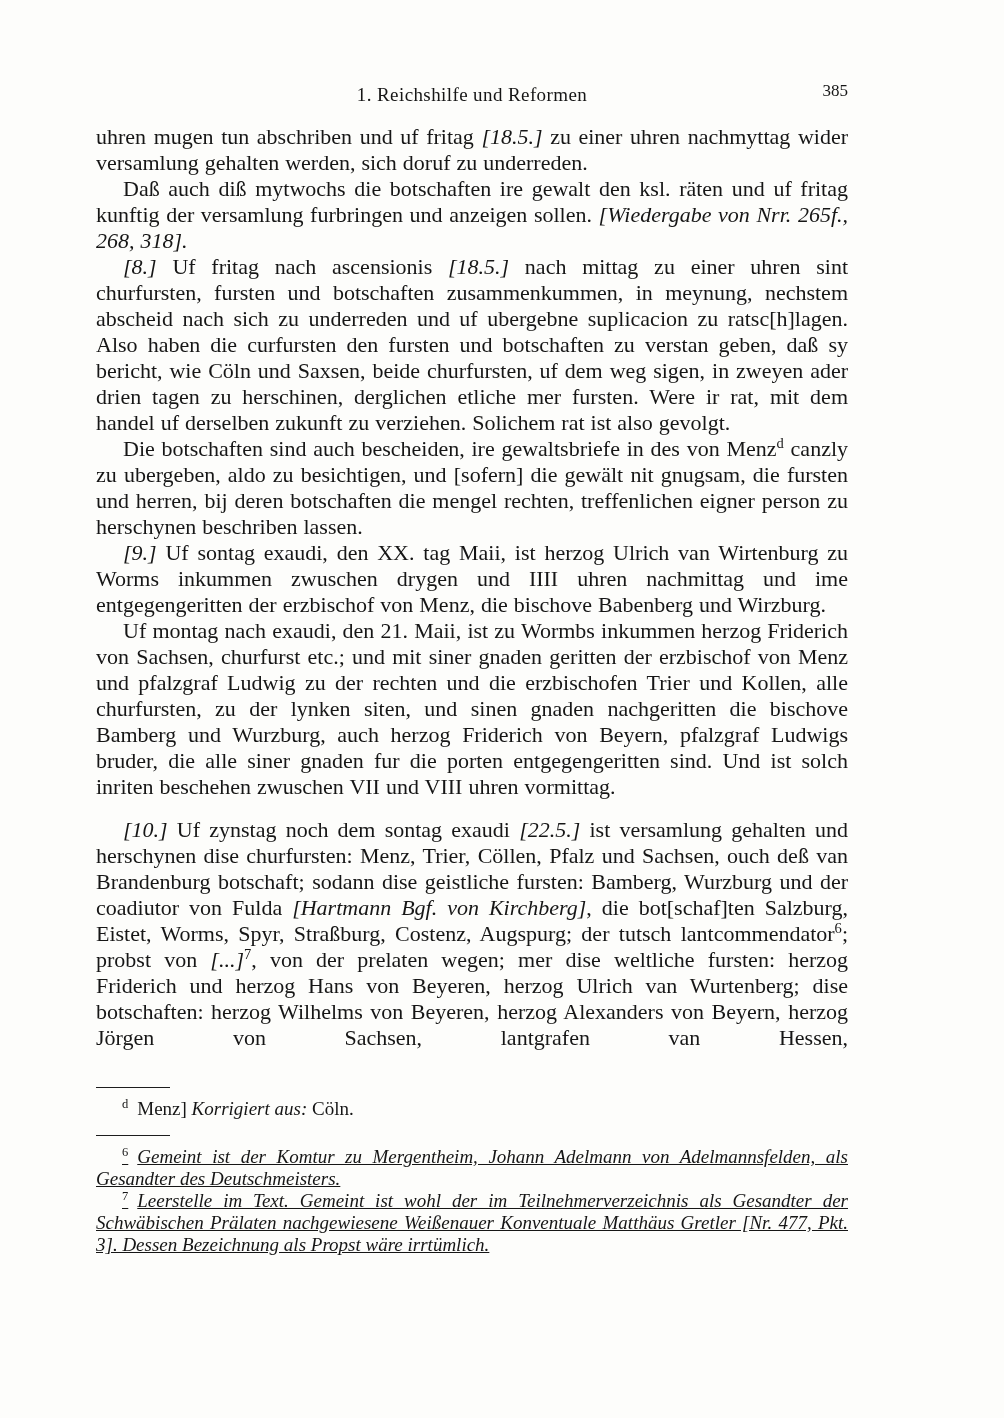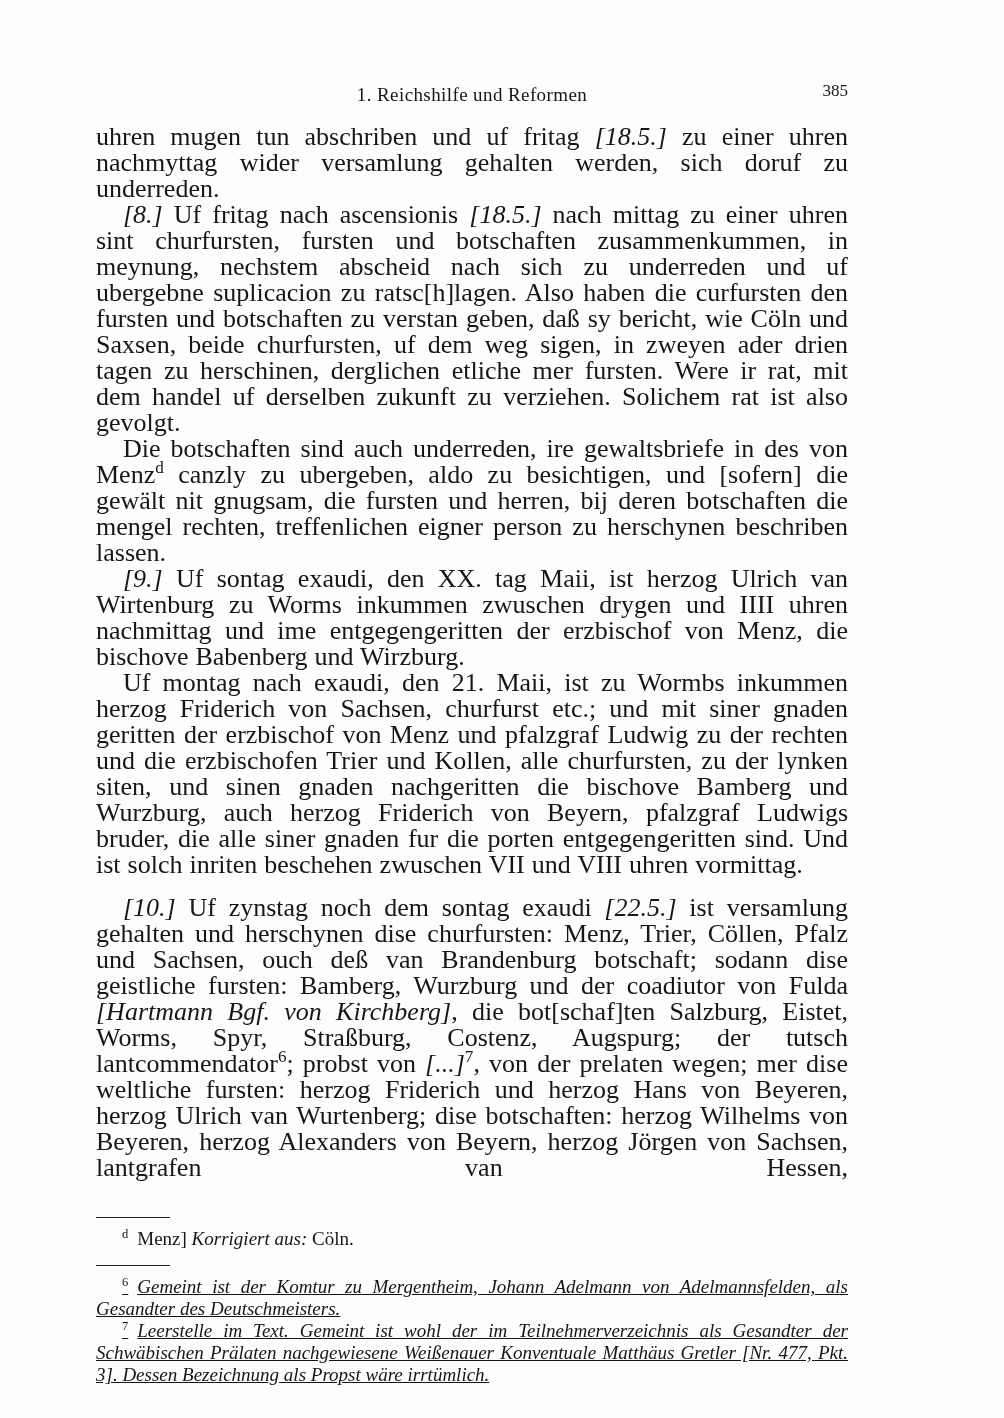--- a/index.html
+++ b/index.html
@@ -28,21 +28,21 @@
     left: 0; right: 0;
     text-align: center;
     letter-spacing: 0.4px;
   }
   .page-number {
     position: absolute;
     right: 0; top: -3px;
     font-size: 17px;
   }
   .body-text p {
-    font-size: 26px;
+    font-size: 22px;
     line-height: 26px;
     text-align: justify;
     word-spacing: 0.5px;
   }
   .body-text p.indent { text-indent: 27px; }
   .body-text p.justify-last { text-align-last: justify; margin-top: 17px; }
   .it { font-style: italic; }
   sup {
     font-size: 0.66em;
     line-height: 0;
@@ -68,22 +68,23 @@
 
 <div class="page">
 
   <header class="page-header">
     <span class="running-title">1. Reichshilfe und Reformen</span>
     <span class="page-number">385</span>
   </header>
 
   <main class="body-text">
       <p><span>uhren mugen tun abschriben und uf fritag </span><span class="it">[18.5.]</span><span> zu einer uhren nachmyttag wider versamlung gehalten werden, sich doruf zu underreden.</span></p>
+      <p class="indent"><span>Daß auch diß mytwochs die botschaften ire gewalt den ksl. räten und uf fritag kunftig der versamlung furbringen und anzeigen sollen. </span><span class="it">[Wiedergabe von Nrr. 265f., 268, 318].</span></p>
       <p class="indent"><span class="it">[8.]</span><span> Uf fritag nach ascensionis </span><span class="it">[18.5.]</span><span> nach mittag zu einer uhren sint churfursten, fursten und botschaften zusammenkummen, in meynung, nechstem abscheid nach sich zu underreden und uf ubergebne suplicacion zu ratsc[h]lagen. Also haben die curfursten den fursten und botschaften zu verstan geben, daß sy bericht, wie Cöln und Saxsen, beide churfursten, uf dem weg sigen, in zweyen ader drien tagen zu herschinen, derglichen etliche mer fursten. Were ir rat, mit dem handel uf derselben zukunft zu verziehen. Solichem rat ist also gevolgt.</span></p>
-      <p class="indent"><span>Die botschaften sind auch underreden, ire gewaltsbriefe in des von Menz</span><sup>d</sup><span> canzly zu ubergeben, aldo zu besichtigen, und [sofern] die gewält nit gnugsam, die fursten und herren, bij deren botschaften die mengel rechten, treffenlichen eigner person zu herschynen beschriben lassen.</span></p>
+      <p class="indent"><span>Die botschaften sind auch bescheiden, ire gewaltsbriefe in des von Menz</span><sup>d</sup><span> canzly zu ubergeben, aldo zu besichtigen, und [sofern] die gewält nit gnugsam, die fursten und herren, bij deren botschaften die mengel rechten, treffenlichen eigner person zu herschynen beschriben lassen.</span></p>
       <p class="indent"><span class="it">[9.]</span><span> Uf sontag exaudi, den XX. tag Maii, ist herzog Ulrich van Wirtenburg zu Worms inkummen zwuschen drygen und IIII uhren nachmittag und ime entgegengeritten der erzbischof von Menz, die bischove Babenberg und Wirzburg.</span></p>
       <p class="indent"><span>Uf montag nach exaudi, den 21. Maii, ist zu Wormbs inkummen herzog Friderich von Sachsen, churfurst etc.; und mit siner gnaden geritten der erzbischof von Menz und pfalzgraf Ludwig zu der rechten und die erzbischofen Trier und Kollen, alle churfursten, zu der lynken siten, und sinen gnaden nachgeritten die bischove Bamberg und Wurzburg, auch herzog Friderich von Beyern, pfalzgraf Ludwigs bruder, die alle siner gnaden fur die porten entgegengeritten sind. Und ist solch inriten beschehen zwuschen VII und VIII uhren vormittag.</span></p>
       <p class="indent justify-last"><span class="it">[10.]</span><span> Uf zynstag noch dem sontag exaudi </span><span class="it">[22.5.]</span><span> ist versamlung gehalten und herschynen dise churfursten: Menz, Trier, Cöllen, Pfalz und Sachsen, ouch deß van Brandenburg botschaft; sodann dise geistliche fursten: Bamberg, Wurzburg und der coadiutor von Fulda </span><span class="it">[Hartmann Bgf. von Kirchberg]</span><span>, die bot[schaf]ten Salzburg, Eistet, Worms, Spyr, Straßburg, Costenz, Augspurg; der tutsch lantcommendator</span><sup>6</sup><span>; probst von </span><span class="it">[...]</span><sup>7</sup><span>, von der prelaten wegen; mer dise weltliche fursten: herzog Friderich und herzog Hans von Beyeren, herzog Ulrich van Wurtenberg; dise botschaften: herzog Wilhelms von Beyeren, herzog Alexanders von Beyern, herzog Jörgen von Sachsen, lantgrafen van Hessen,</span></p>
     </main>
 
   <section class="apparatus">
     <div class="fn-rule"></div>
     <div>
         <p><sup>d</sup><span>Menz] </span><span class="it">Korrigiert aus:</span><span> Cöln.</span></p>
       </div>

